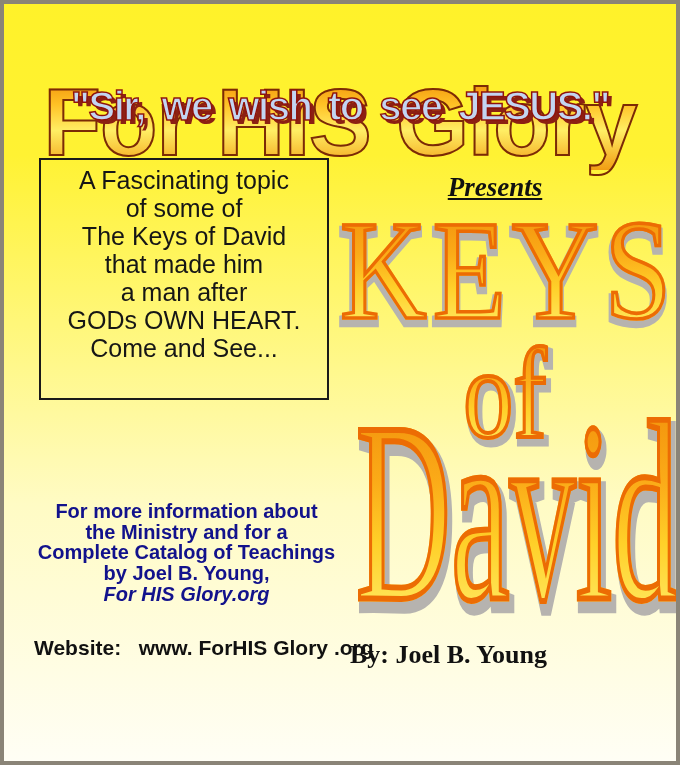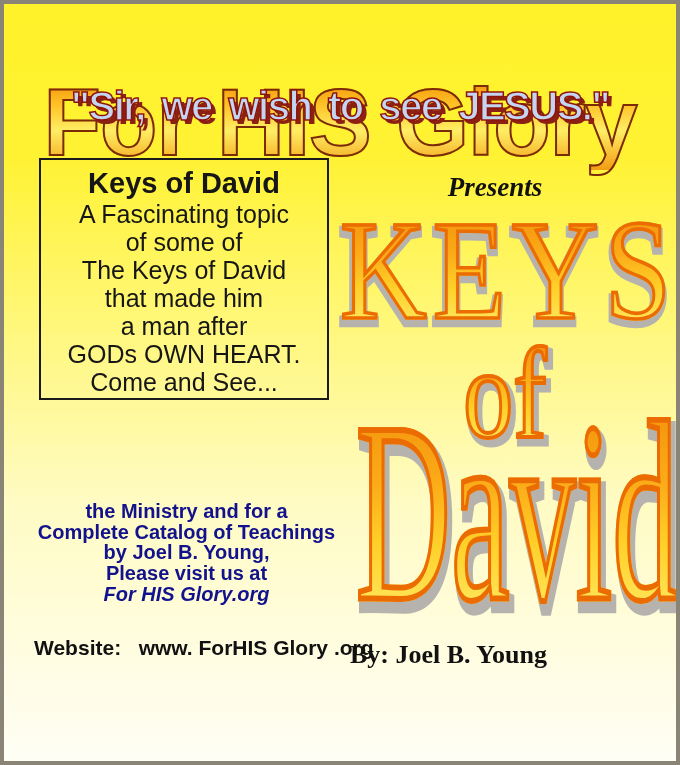--- a/index.html
+++ b/index.html
@@ -40,21 +40,21 @@
     text-align:center;color:#161616;
     padding-top:6px;
   }
   .info-box .heading{font-size:29px;font-weight:bold;line-height:34px;}
   .info-box .line{font-size:25px;line-height:28px;}
   
   .presents{
     position:absolute;left:336px;top:168px;width:310px;
     text-align:center;
     font-family:"Liberation Serif",serif;
-    font-size:27px;font-weight:bold;font-style:italic;color:#111;
+    font-size:27px;font-weight:bold;font-style:italic;color:#111;text-decoration:underline;
   }
   
   .bigword{
     position:absolute;text-align:center;line-height:1;
     font-family:"Liberation Serif",serif;
     transform-origin:top center;
   }
   .bw-shadow{
     position:absolute;left:50%;top:4px;margin-left:3px;
     transform:translateX(-50%);
@@ -95,21 +95,20 @@
 </style>
 </head>
 <body>
 
 <div class="page">
 
   <div class="main-title">For HIS Glory</div>
   <div class="quote-text">"Sir, we wish to see JESUS."</div>
 
   <div class="info-box">
-    <div class="heading">Keys of David</div>
     <div class="line">A Fascinating topic</div>
     <div class="line">of some of</div>
     <div class="line">The Keys of David</div>
     <div class="line">that made him</div>
     <div class="line">a man after</div>
     <div class="line">GODs OWN HEART.</div>
     <div class="line">Come and See...</div>
   </div>
 
   <div class="presents">Presents</div>
@@ -121,23 +120,23 @@
   <div class="bigword word-of">
     <span class="bw-shadow">of</span>
     <span class="bw-fill">of</span>
   </div>
   <div class="bigword word-david">
     <span class="bw-shadow">David</span>
     <span class="bw-fill">David</span>
   </div>
 
   <div class="ministry">
+    <div>For more information about</div>
     <div>the Ministry and for a</div>
     <div>Complete Catalog of Teachings</div>
     <div>by Joel B. Young,</div>
-    <div>Please visit us at</div>
     <div class="site">For HIS Glory.org</div>
   </div>
 
   <div class="website-line">Website:   www. ForHIS Glory .org</div>
   <div class="byline">By: Joel B. Young</div>
 
 </div>
 
 </body></html>

